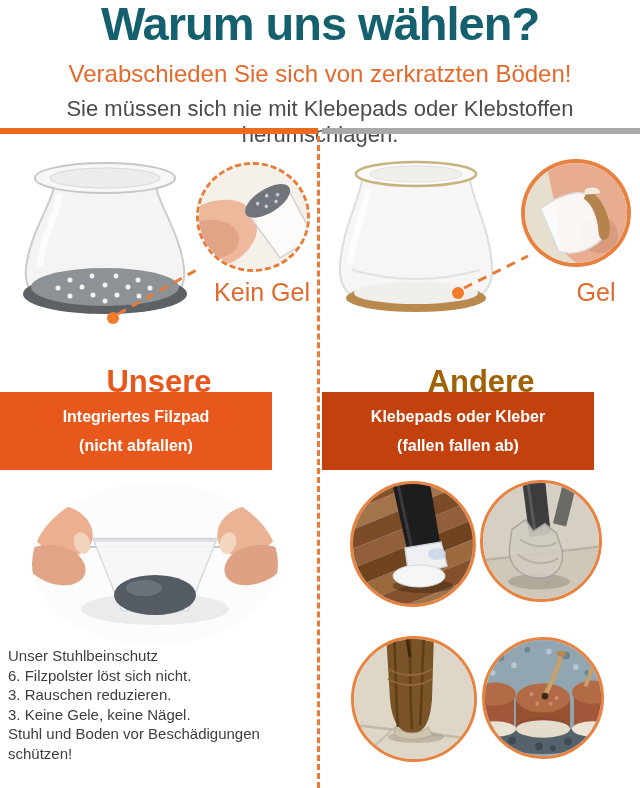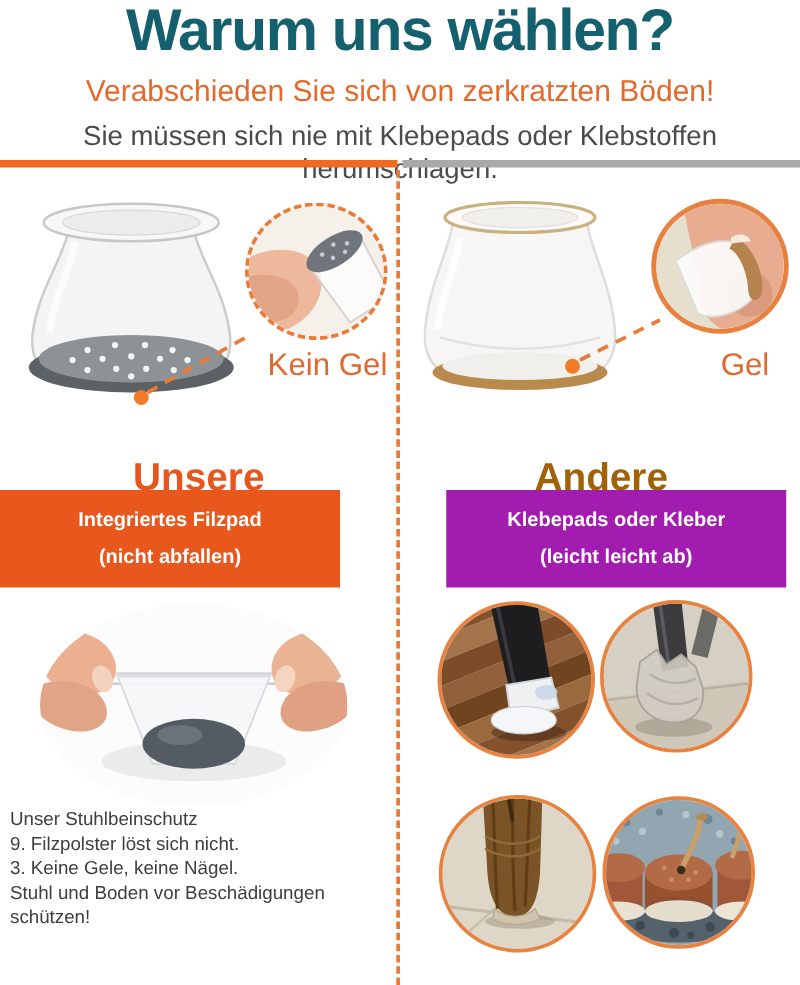--- a/index.html
+++ b/index.html
@@ -36,21 +36,21 @@
   
   .side-heading { position:absolute; top:336px; width:318px; text-align:center;
                   font-size:31px; font-weight:bold;margin-top:28px; }
   .side-heading.ours { left:0; color:#E8561C; }
   .side-heading.others { left:322px; color:#a16207; }
 
   .banner { position:absolute; top:392px; height:78px; width:272px; color:#fff;
             display:flex; flex-direction:column; justify-content:center; align-items:center;
             font-weight:bold; font-size:16px; line-height:29px; text-align:center; }
   .banner.ours { left:0; background:#E8571C; }
-  .banner.others { left:322px; background:#a21caf;margin-left:35px; }
+  .banner.others { left:322px; background:#c2410c; }
 
   
   .oval-photo { position:absolute; left:32px; top:483px; width:246px; height:162px;
                 border-radius:50%; overflow:hidden; background:#fcfcfc; }
   .oval-photo svg { display:block; width:100%; height:100%; }
 
   .features { position:absolute; left:8px; top:646px; width:305px;
               font-size:15px; line-height:19.5px; color:#3E3E3E; }
 
   
@@ -152,21 +152,21 @@
 
   <div class="side-heading ours">Unsere</div>
   <div class="side-heading others">Andere</div>
 
   <div class="banner ours">
     <span>Integriertes Filzpad</span>
     <span>(nicht abfallen)</span>
   </div>
   <div class="banner others">
     <span>Klebepads oder Kleber</span>
-    <span>(leicht leicht ab)</span>
+    <span>(fallen fallen ab)</span>
   </div>
 
   <div class="oval-photo">
     <svg viewBox="0 0 246 162">
       <rect width="246" height="162" fill="#fcfcfc"></rect>
       <ellipse cx="123" cy="126" rx="74" ry="16" fill="#ebebeb"></ellipse>
       <line x1="34" y1="56" x2="212" y2="56" stroke="#d5d7da" stroke-width="2.5"></line>
       <line x1="52" y1="64" x2="194" y2="64" stroke="#c8cacd" stroke-width="2"></line>
       <path d="M62,58 L184,58 L156,128 L90,128 Z" fill="rgba(244,246,248,0.9)" stroke="#d8dadd" stroke-width="1.5"></path>
       <ellipse cx="123" cy="112" rx="41" ry="20" fill="#555b63"></ellipse>
@@ -175,21 +175,22 @@
       <path d="M-4,66 C16,58 44,62 52,80 C58,94 46,104 28,102 C10,100 -6,88 -6,78 Z" fill="#e2a487"></path>
       <ellipse cx="50" cy="60" rx="8" ry="11" fill="#f2d3bd" transform="rotate(-18 50 60)"></ellipse>
       <path d="M244,26 C218,16 192,26 186,46 C182,62 194,74 212,73 C232,72 246,56 250,42 Z" fill="#eab393"></path>
       <path d="M250,66 C230,58 202,62 194,80 C188,94 200,104 218,102 C236,100 252,88 252,78 Z" fill="#dfa083"></path>
       <ellipse cx="196" cy="60" rx="8" ry="11" fill="#f4d6c0" transform="rotate(18 196 60)"></ellipse>
     </svg>
   </div>
 
   <div class="features">
     <div>Unser Stuhlbeinschutz</div>
-    <div>9. Filzpolster löst sich nicht.</div>
+    <div>6. Filzpolster löst sich nicht.</div>
+    <div>3. Rauschen reduzieren.</div>
     <div>3. Keine Gele, keine Nägel.</div>
     <div>Stuhl und Boden vor Beschädigungen schützen!</div>
   </div>
 
   <div class="photo-circle pc1">
     <svg viewBox="0 0 120 120">
       <g transform="rotate(-22 60 60)">
         <rect x="-40" y="-30" width="200" height="18" fill="#9a6a3e"></rect>
           <rect x="-40" y="-12" width="200" height="18" fill="#84512d"></rect>
         <rect x="-40" y="6" width="200" height="18" fill="#a3744a"></rect>

